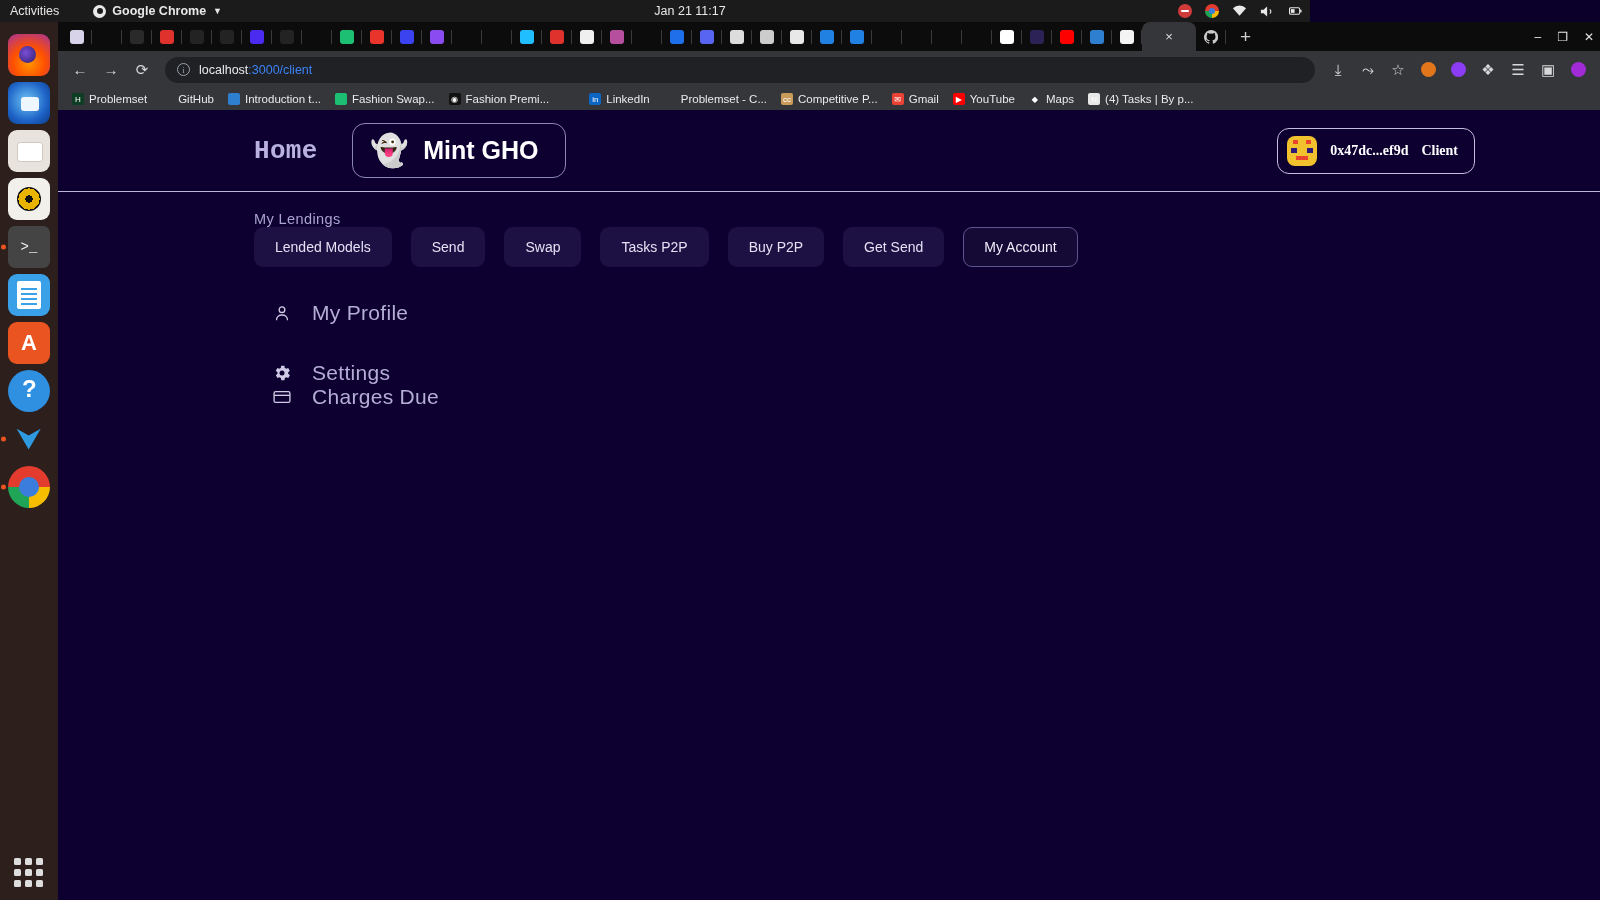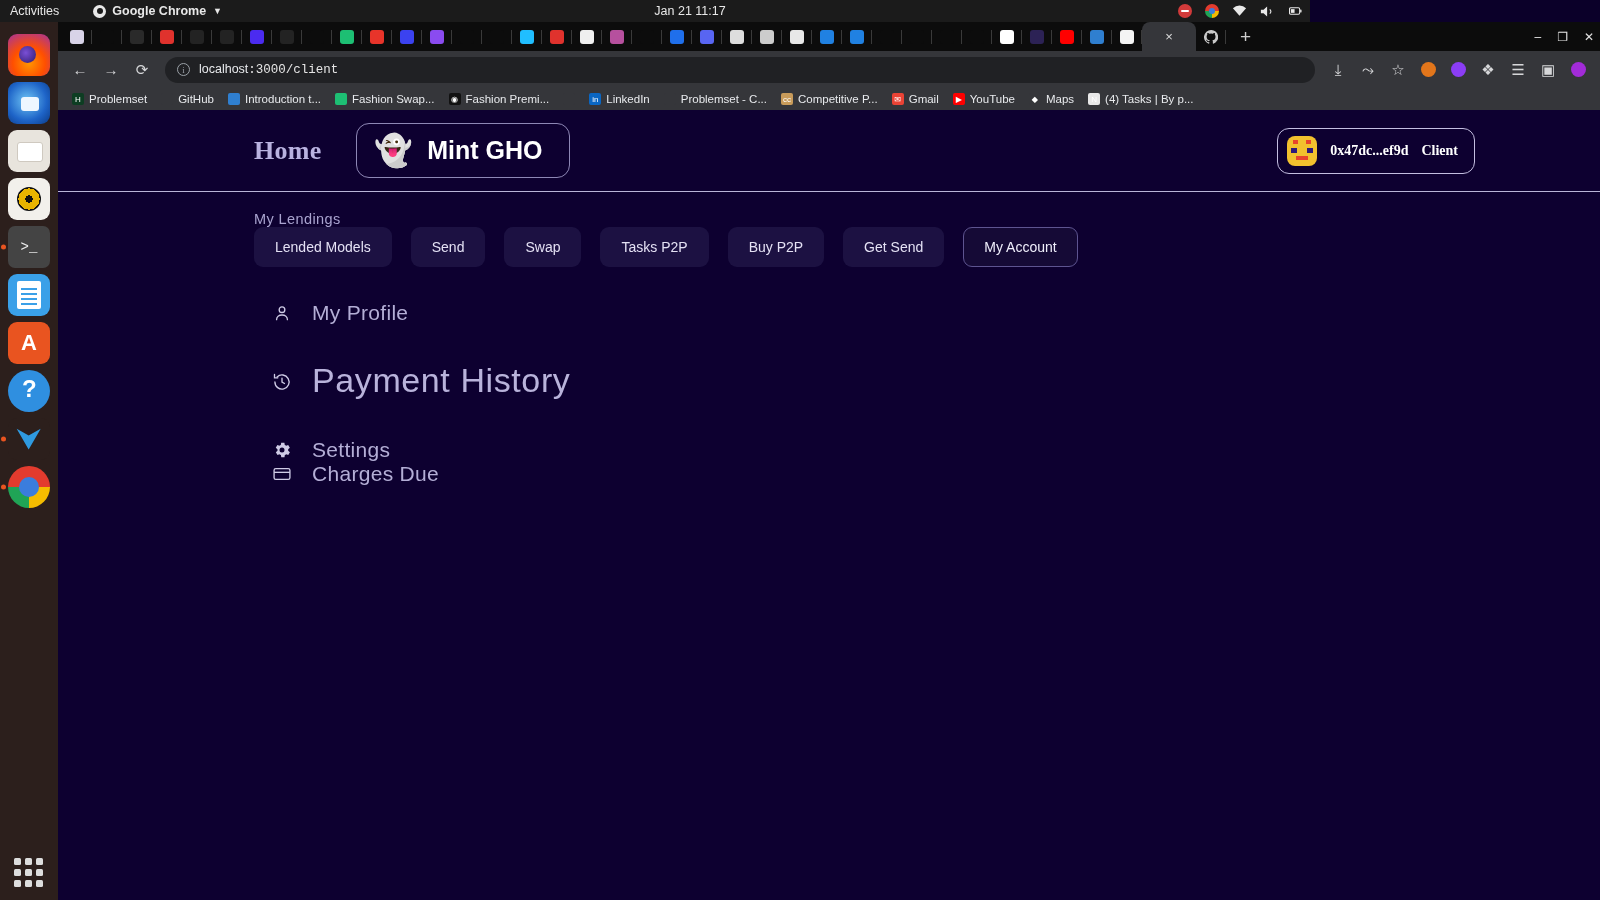--- a/index.html
+++ b/index.html
@@ -110,42 +110,42 @@
   
   #toolbar{height:37px;background:#35363a;display:flex;align-items:center;padding:0 8px;gap:3px;}
   .tb-btn{width:28px;height:28px;border-radius:50%;display:flex;align-items:center;justify-content:center;color:#d6d7d9;font-size:15px;flex:none;}
   #omnibox{
     flex:1;height:26px;background:#202124;border-radius:13px;
     display:flex;align-items:center;padding:0 12px;margin:0 6px;gap:9px;
     color:#e8eaed;font-size:12.5px;
   }
   .ob-info{width:13px;height:13px;border-radius:50%;border:1.2px solid #9aa0a6;color:#9aa0a6;font-size:9px;display:flex;align-items:center;justify-content:center;flex:none;font-family:"Liberation Serif",serif;}
   .url-host{color:#e8eaed;}
-  .url-path{color:#e5e5e5;font-family:Liberation Mono, monospace;}
+  .url-path{color:#3b82f6;}
   .tb-right{display:flex;align-items:center;gap:2px;}
   .ext{width:15px;height:15px;border-radius:4px;display:block;}
 
   
   #bookmarks{height:22px;background:#35363a;display:flex;align-items:center;padding:0 8px;gap:2px;overflow:hidden;}
   .bm{display:flex;align-items:center;gap:5px;padding:2px 6px;border-radius:4px;color:#e8eaed;font-size:11.5px;white-space:nowrap;flex:none;}
   .bmico{width:12px;height:12px;border-radius:2px;display:block;flex:none;
          font-size:8px;color:#fff;display:flex;align-items:center;justify-content:center;}
 
   
   #page{
     position:absolute; top:88px; left:0; width:1542px; height:790px;
     background:#0d0030; overflow:hidden;
   }
   #site-header{
     height:82px; border-bottom:1.5px solid #b9b4d8;
     display:flex; align-items:center; padding:0 125px 0 196px;
     position:relative;
   }
   .home-link{
-    font-family:Liberation Serif, serif; font-weight:bold; font-size:26px;
+    font-family:Liberation Mono, monospace; font-weight:bold; font-size:26px;
     color:#b9b2e0; letter-spacing:.3px;
   }
   .mint-btn{
     margin-left:34px; display:flex; align-items:center; gap:14px;
     border:1.5px solid #8d87b5; border-radius:13px;
     padding:11px 26px 11px 18px;
   }
   .ghost{font-size:31px; line-height:1;}
   .mint-label{
     font-family:Liberation Sans, sans-serif; font-weight:bold; font-size:25px; color:#fff;
@@ -530,30 +530,20 @@
       <div class="mrow r1">
         <span class="ico">
           <svg width="20" height="20" viewBox="0 0 24 24" fill="none" stroke="#cfcbe6" stroke-width="1.6" stroke-linecap="round">
               <circle cx="12" cy="8" r="3.4"></circle>
               <path d="M5.5 20c0-3.3 2.9-5.6 6.5-5.6s6.5 2.3 6.5 5.6"></path>
             </svg>
         </span>
         <span class="mlabel">My Profile</span>
       </div>
 
-      <div class="mrow r2">
-        <span class="ico">
-          <svg width="20" height="20" viewBox="0 0 24 24" fill="none" stroke="#cfcbe6" stroke-width="1.6" stroke-linecap="round">
-              <path d="M3.5 12a8.5 8.5 0 1 0 2.6-6.1"></path>
-              <path d="M3 3v4h4"></path>
-              <path d="M12 7.5V12l3 1.8"></path>
-            </svg>
-        </span>
-        <span class="mlabel">Payment History</span>
-      </div>
 
       <div class="mrow r4">
         <span class="ico">
           <svg width="20" height="20" viewBox="0 0 24 24" fill="#cfcbe6">
               <path d="M19.4 13a7.8 7.8 0 0 0 0-2l2-1.6-2-3.4-2.4 1a7.6 7.6 0 0 0-1.7-1l-.4-2.6h-3.9l-.4 2.6c-.6.2-1.2.6-1.7 1l-2.4-1-2 3.4L6.6 11a7.8 7.8 0 0 0 0 2l-2 1.6 2 3.4 2.4-1c.5.4 1.1.8 1.7 1l.4 2.6h3.9l.4-2.6c.6-.2 1.2-.6 1.7-1l2.4 1 2-3.4zM12 15a3 3 0 1 1 0-6 3 3 0 0 1 0 6z"></path>
             </svg>
         </span>
         <span class="mlabel">Settings</span>
       </div>
 

